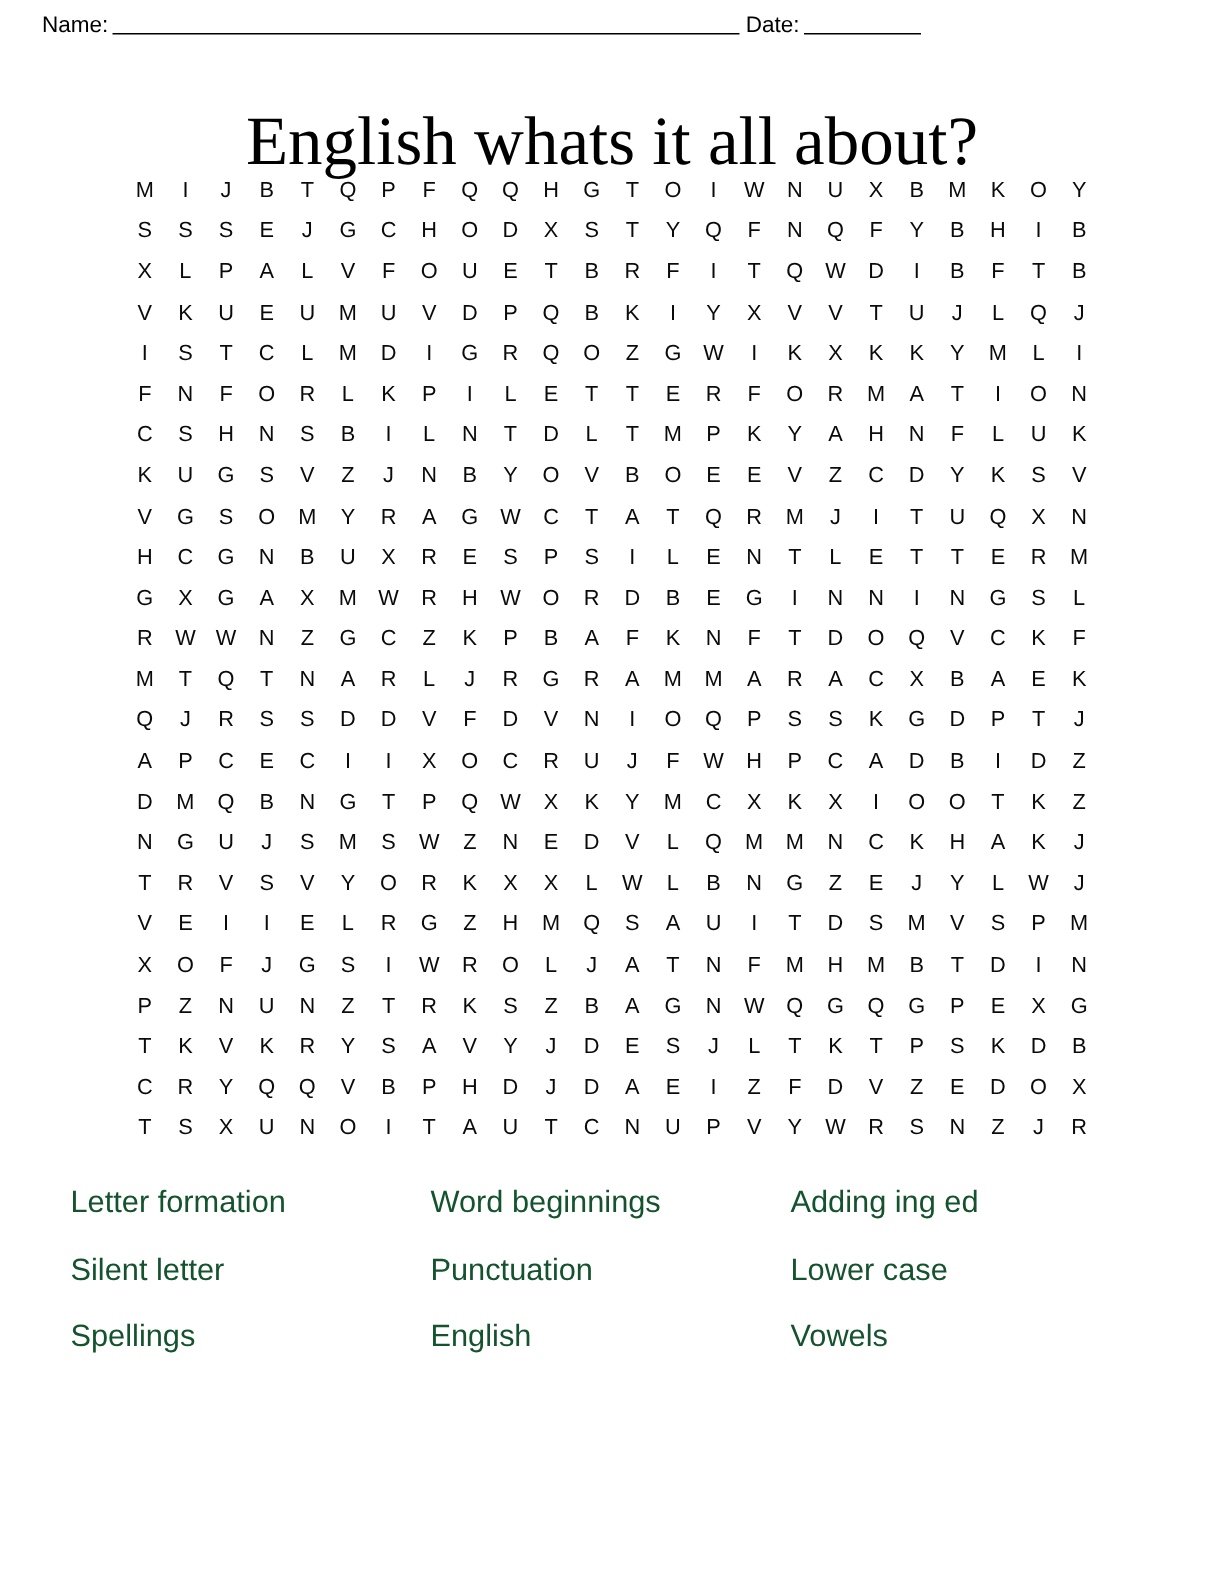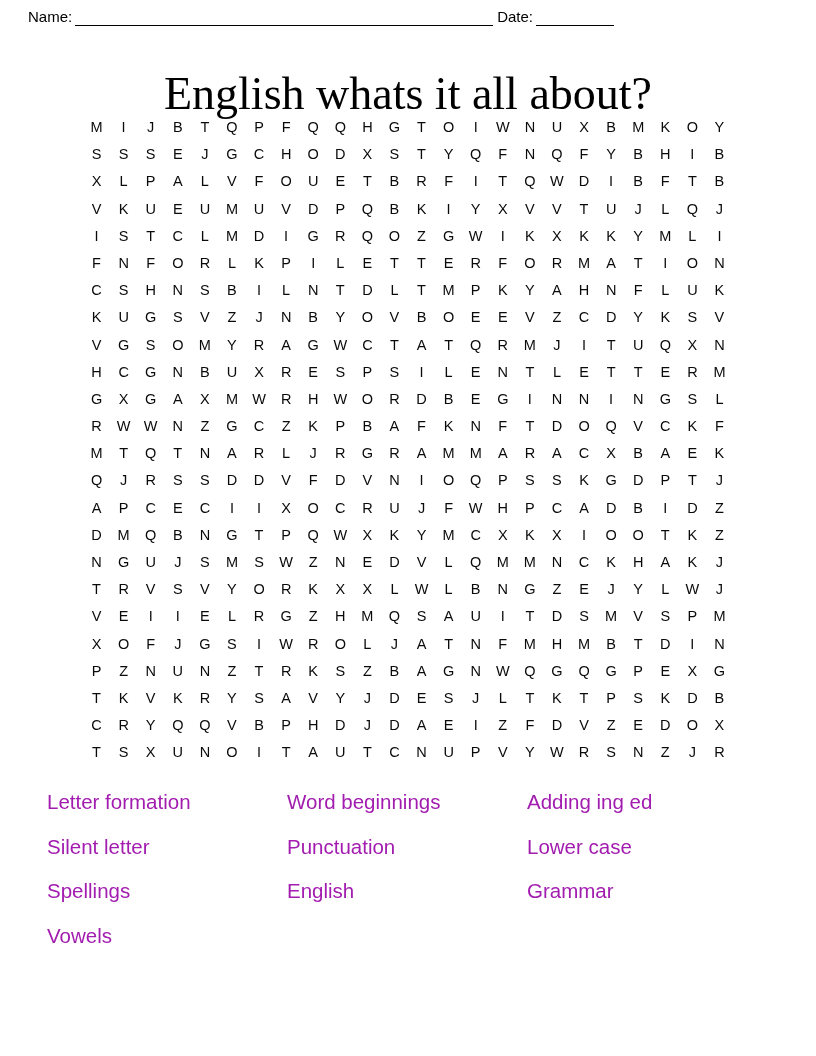--- a/index.html
+++ b/index.html
@@ -31,21 +31,20 @@
     left: 0px;
     width: 816px;
     height: 26px;
     display: flex;
     align-items: flex-end;
     padding: 0 76px 0 28px;
     box-sizing: border-box;
   }
   .field {
     display: flex;
-    align-items: flex-end;
     font-size: 15px;
     line-height: 16px;
   }
   .field-label {
     white-space: nowrap;
     padding-bottom: 1px;
   }
   .field-rule {
     display: inline-block;
     border-bottom: 1px solid #000;
@@ -98,21 +97,21 @@
     width: 720px;
     display: grid;
     grid-template-columns: 240px 240px 240px;
     grid-auto-rows: 44.5px;
   }
   .word-item {
     font-size: 20.5px;
     line-height: 44.5px;
     font-family: "Liberation Sans", sans-serif;
     white-space: nowrap;
-    color: #a21caf;
+    color: #14532d;
   }
 </style>
 </head>
 <body>
 
 <div class="page">
 
   <div class="header-row">
     <div class="field field-name">
       <span class="field-label">Name:</span>
@@ -707,17 +706,16 @@
 
   <div class="wordlist">
       <div class="word-item">Letter formation</div>
       <div class="word-item">Word beginnings</div>
       <div class="word-item">Adding ing ed</div>
       <div class="word-item">Silent letter</div>
       <div class="word-item">Punctuation</div>
       <div class="word-item">Lower case</div>
       <div class="word-item">Spellings</div>
       <div class="word-item">English</div>
-      <div class="word-item">Grammar</div>
       <div class="word-item">Vowels</div>
     </div>
 
 </div>
 
 </body></html>

